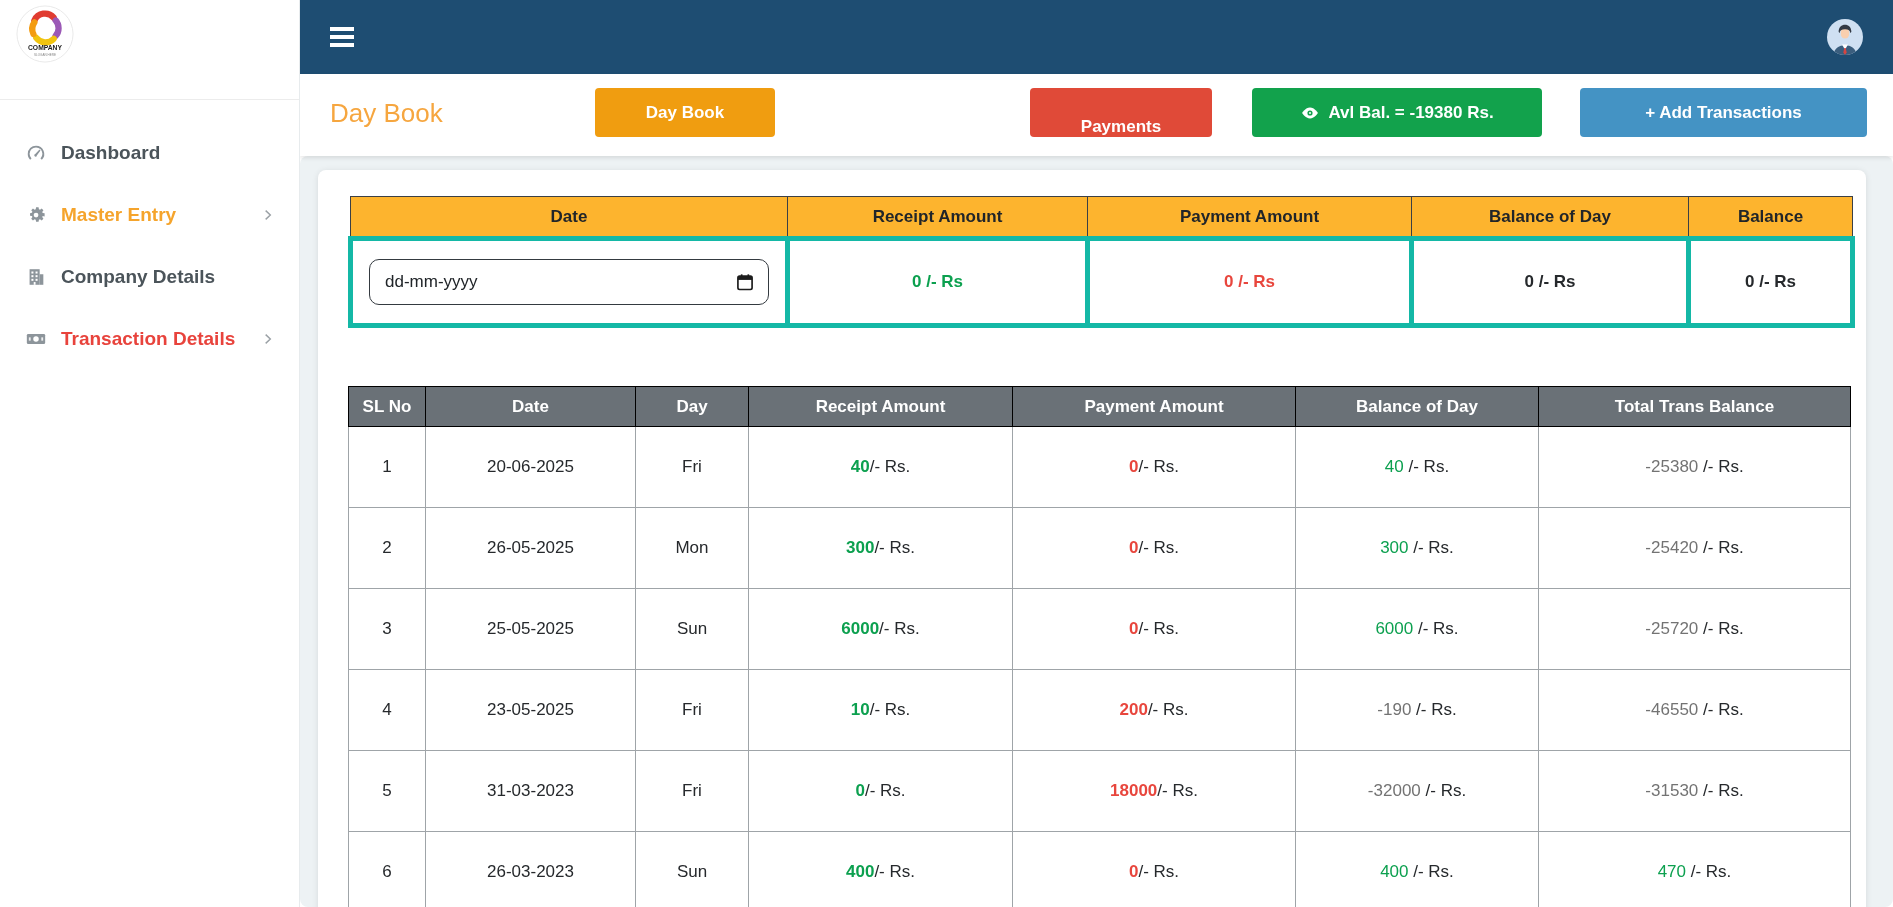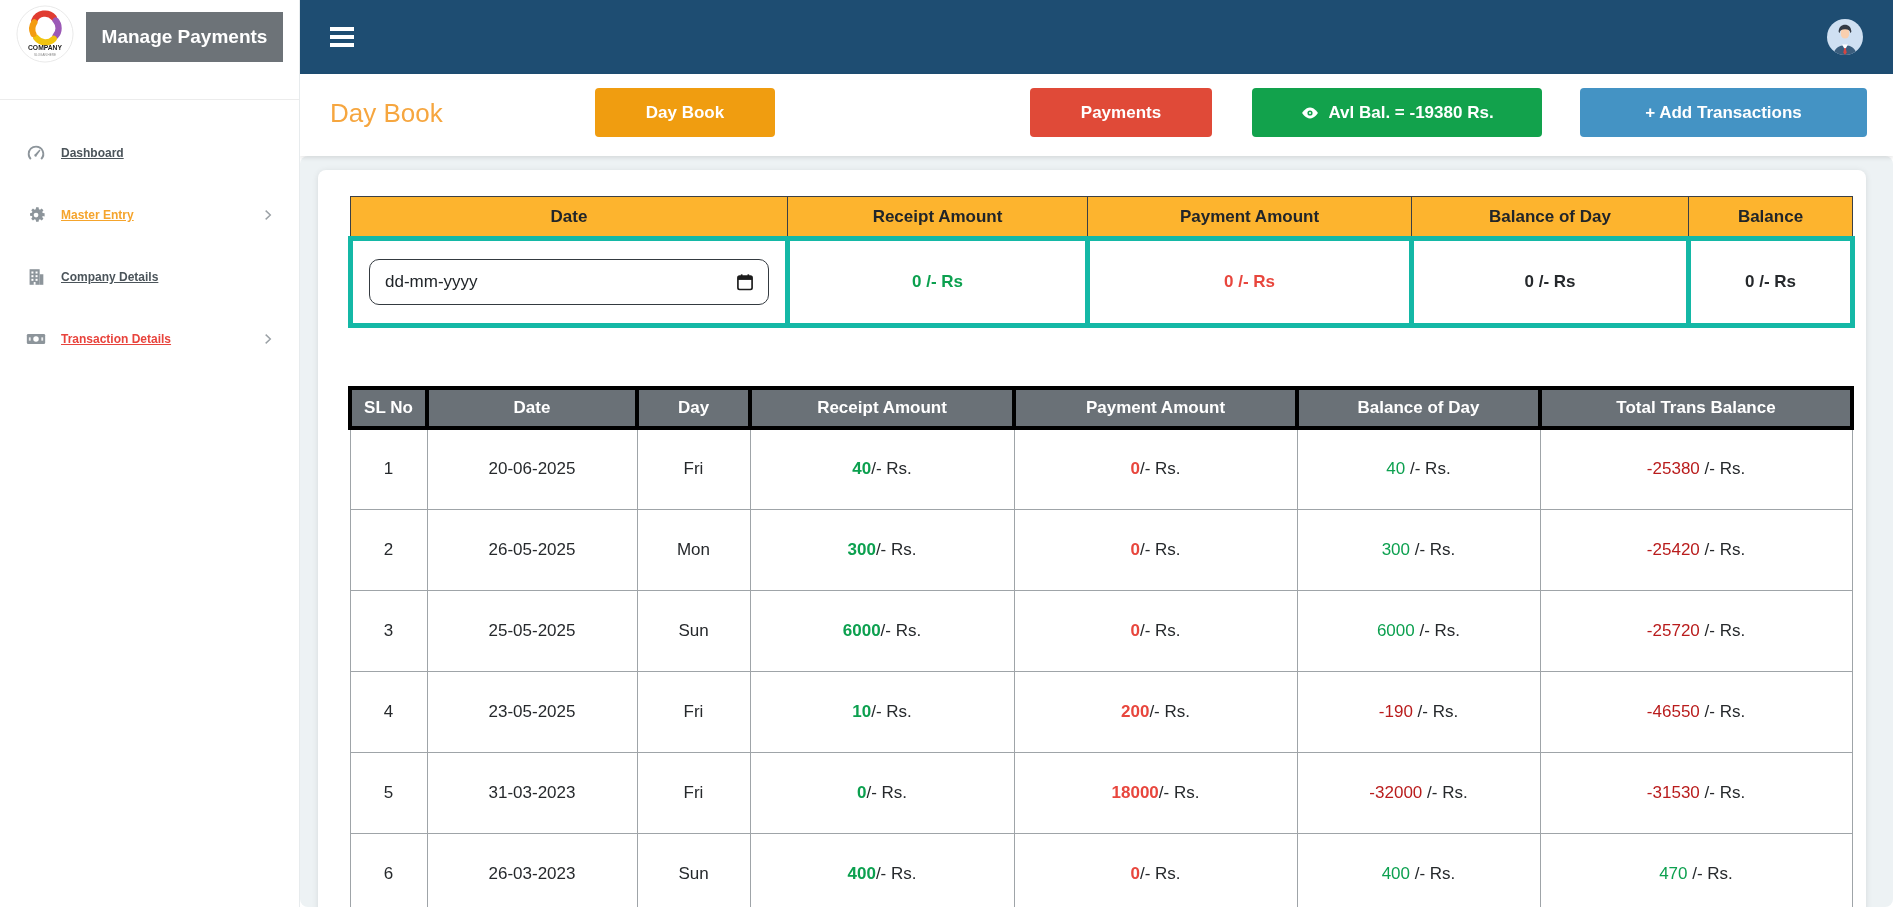--- a/index.html
+++ b/index.html
@@ -11,41 +11,41 @@
     background:#ffffff; border-right:1px solid #e7ebed; z-index:5; }
   .sidebar-header { position:relative; height:100px; border-bottom:1px solid #ececec; }
   .logo { position:absolute; left:16px; top:5px; width:58px; height:58px; }
   .app-title { position:absolute; left:86px; top:12px; width:197px; height:50px;
     background:#6d7378; color:#ffffff; font-size:19px; font-weight:bold;
     display:flex; align-items:center; justify-content:center; }
   .menu { padding-top:22px; }
   .menu-item { display:flex; align-items:center; height:62px; padding:0 24px 0 25px;
     cursor:pointer; }
   .menu-item .mi-icon { width:22px; height:22px; margin-right:14px; flex:0 0 22px; }
-  .menu-item .mi-label { font-size:12px; font-weight:bold; color:#4b545a;text-decoration:underline; }
+  .menu-item .mi-label { font-size:19px; font-weight:bold; color:#4b545a; }
   .menu-item.accent-orange .mi-label { color:#f5a42c; }
   .menu-item.accent-red .mi-label { color:#e8433c; }
   .menu-item .mi-chevron { margin-left:auto; width:14px; height:14px; }
 
   
   .topnav { position:absolute; left:300px; top:0; right:0; height:74px; background:#1e4d72; }
   .hamburger { position:absolute; left:30px; top:27px; width:24px; height:20px; cursor:pointer; }
   .hamburger span { display:block; width:24px; height:4px; background:#ffffff; margin-bottom:4px; }
   .avatar { position:absolute; right:30px; top:19px; width:36px; height:36px; cursor:pointer; }
 
   
   .header-band { position:absolute; left:300px; top:74px; right:0; height:82px;
     background:#ffffff; box-shadow:0 2px 4px rgba(0,0,0,.10); z-index:3; }
   .page-title { position:absolute; left:30px; top:24px; font-size:26px; color:#f6a63f; }
   .hb-btn { position:absolute; top:14px; height:49px; border:none; border-radius:4px;
     color:#ffffff; font-size:17px; font-weight:bold; cursor:pointer;
     font-family:inherit; display:flex; align-items:center; justify-content:center; gap:8px; }
   .btn-daybook { left:295px; width:180px; background:#f09d10; }
   .btn-receipts { left:515px; width:180px; background:#12a24c; }
-  .btn-payments { left:730px; width:182px; background:#e04a38; }
+  .btn-payments { left:730px; width:182px; background:#e04a38;align-items:flex-end; }
   .btn-avlbal { left:952px; width:290px; background:#12a24c; }
   .btn-addtrans { left:1280px; width:287px; background:#4493c4; }
   .eye-ic { width:20px; height:20px; }
 
   
   .content { position:absolute; left:300px; top:156px; right:0; bottom:0; background:#edf2f4;border-radius:8px; }
   .card { position:absolute; left:18px; top:14px; width:1548px; bottom:-10px;
     background:#ffffff; border-radius:8px; box-shadow:0 1px 6px rgba(0,0,0,.10);
     padding:26px 16px 0 30px; }
 
@@ -58,47 +58,46 @@
   .filter-table td { height:87px; background:#ffffff; border:5px solid #14b8a6; font-weight:bold; }
   .date-wrap { position:relative; margin:0 16px; }
   .date-input { width:100%; height:46px; border:1.5px solid #343a40; border-radius:10px;
     font-family:inherit; font-size:17px; color:#212529; padding:0 44px 0 15px; background:#fff; }
   .date-input::placeholder { color:#212529; opacity:1; }
   .cal-ic { position:absolute; right:14px; top:13px; width:20px; height:20px; pointer-events:none; }
 
   
   .tx-table { margin-top:58px; }
   .tx-table th { background:#6a7177; color:#ffffff; height:40px; font-weight:bold;
-    border:4px solid #000000; }
+    border:1px solid #000000; }
   .tx-table { border:1px solid #9fa4a8; }
   .tx-table td { height:81px; background:#ffffff; border:1px solid #9fa4a8; }
 
   .c-green { color:#0ca04f; }
   .c-red { color:#e8463d; }
-  .c-red-light { color:#b91c1c; }
+  .c-red-light { color:#737373; }
   .c-dark { color:#26292c; }
   .bold { font-weight:bold; }
 </style>
 </head>
 <body>
 
 <div class="sidebar">
   <div class="sidebar-header">
     <svg class="logo" viewBox="0 0 60 60">
       <circle cx="30" cy="30" r="29" fill="#ffffff" stroke="#e8e8e8" stroke-width="1"></circle>
       <g stroke-linecap="round" fill="none" stroke-width="6.5">
         <path d="M19 16 A12 12 0 0 1 39 13" stroke="#e03c31"></path>
         <path d="M41 16 A12 12 0 0 1 41 32" stroke="#9b59b6"></path>
         <path d="M39 35 A12 12 0 0 1 21 34" stroke="#f1c40f"></path>
         <path d="M18 30 A12 12 0 0 1 19 18" stroke="#f39c12"></path>
       </g>
       <text x="30" y="47" text-anchor="middle" font-size="7" font-weight="bold" fill="#1c1c1c">COMPANY</text>
       <text x="30" y="53" text-anchor="middle" font-size="3.2" fill="#888888">SLOGAN HERE</text>
     </svg>
-    <div class="app-title">Manage Payments</div>
   </div>
 
   <div class="menu">
     <div class="menu-item">
       <svg class="mi-icon" viewBox="0 0 24 24">
         <path fill="#8d959b" d="M12 4a9 9 0 0 0-9 9c0 2.5 1 4.7 2.6 6.3l1.5-1.4A7 7 0 1 1 16.9 17.9l1.5 1.4A9 9 0 0 0 12 4z"></path>
         <path fill="#8d959b" d="M11.2 13.2l4.6-4.9 1.1 1-4 5.3a1.4 1.4 0 1 1-1.7-1.4z"></path>
       </svg>
       <span class="mi-label">Dashboard</span>
     </div>

